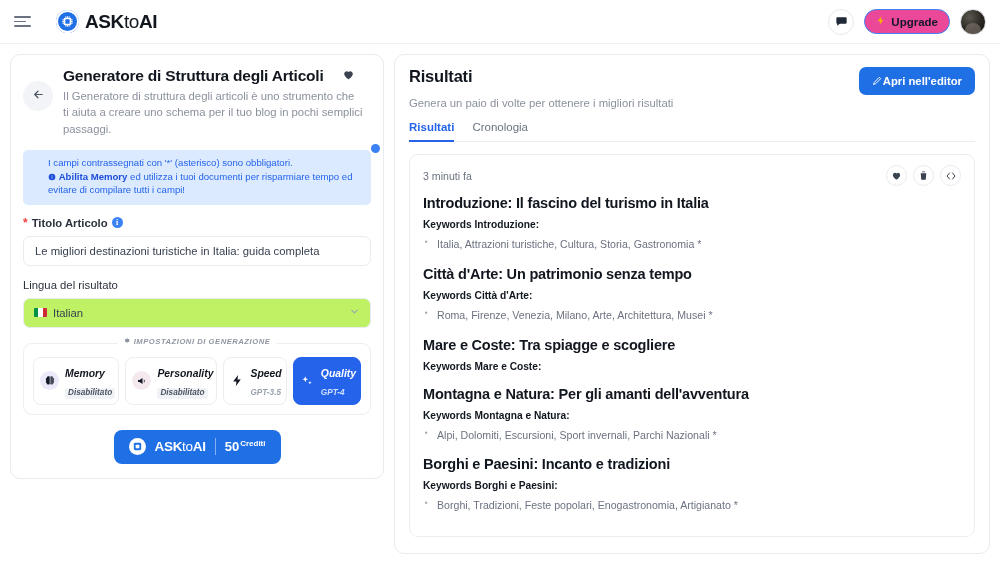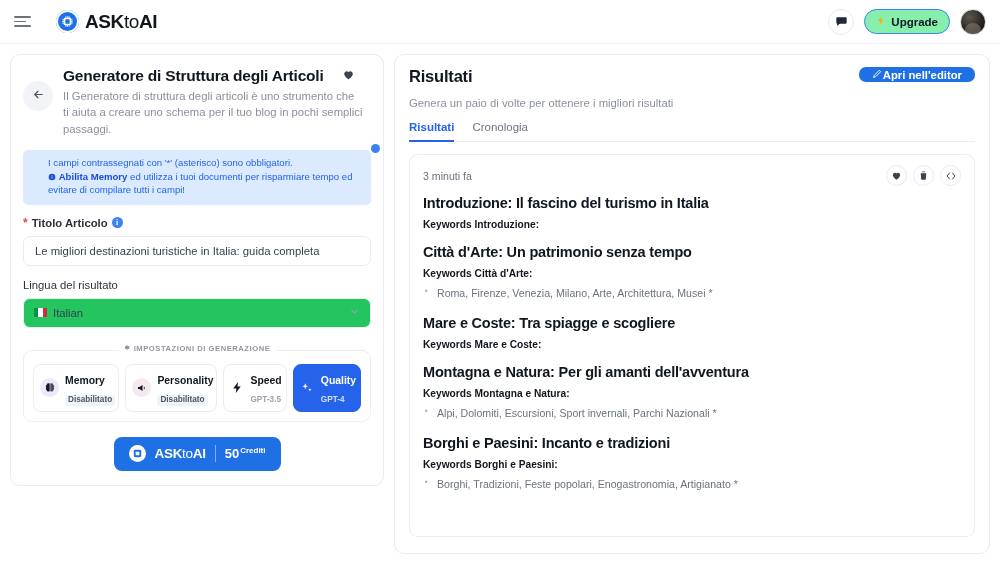--- a/index.html
+++ b/index.html
@@ -39,21 +39,21 @@
   .topbar-right { margin-left: auto; display: flex; align-items: center; gap: 10px; }
   .icon-circle {
     width: 26px; height: 26px; border-radius: 50%;
     border: 1px solid #e8eaef; background: #fff;
     display: flex; align-items: center; justify-content: center; cursor: pointer;
   }
   .upgrade-btn {
     display: flex; align-items: center; gap: 5px;
     height: 25px; padding: 0 11px;
     border: 1.3px solid #3b82f6; border-radius: 999px;
-    background: #86efac; cursor: pointer;
+    background: #ec4899; cursor: pointer;
     font-size: 11.5px; font-weight: 600; color: #111827;
   }
   .avatar {
     width: 26px; height: 26px; border-radius: 50%;
     background: radial-gradient(circle at 35% 30%, #5b5750 0%, #2a2722 55%, #14110e 100%);
     border: 1px solid #d9dbe0; position: relative; overflow: hidden; cursor: pointer;
   }
   .avatar::after {
     content: ""; position: absolute; left: 50%; top: 58%;
     width: 16px; height: 14px; transform: translateX(-50%);
@@ -103,29 +103,29 @@
   }
   .text-input {
     margin-top: 7px; width: 100%; height: 30px;
     border: 1px solid #e9ebf0; border-radius: 7px; background: #fff;
     padding: 0 11px; font-size: 11.3px; color: #374151;
     font-family: "Liberation Sans", sans-serif;
   }
   .sub-label { margin-top: 13px; font-size: 11.3px; font-weight: 400; color: #2c323d; }
   .select-box {
     margin-top: 7px; width: 100%; height: 30px;
-    border: 1px solid #e9ebf0; border-radius: 7px; background: #22c55e;
+    border: 1px solid #e9ebf0; border-radius: 7px; background: #bef264;
     display: flex; align-items: center; padding: 0 10px; cursor: pointer;
     font-size: 11.3px; color: #374151;
   }
   .flag { width: 13px; height: 9px; display: inline-flex; margin-right: 6px; border-radius: 1px; overflow: hidden; }
   .flag i { flex: 1; }
   .chev { margin-left: auto; color: #9ca3af; }
 
-  .settings-wrap { margin-top: 22px; position: relative; }
+  .settings-wrap { margin-top: 15px; position: relative; font-style: italic; }
   .settings-box { border: 1px solid #eceef2; border-radius: 9px; padding: 13px 9px 9px 9px; }
   .settings-cap {
     position: absolute; top: -6px; left: 50%; transform: translateX(-50%);
     background: #fff; padding: 0 6px; font-size: 7.6px; letter-spacing: .55px;
     color: #9096a1; font-weight: 600; display: flex; align-items: center; gap: 3px; white-space: nowrap;
   }
   .chips { display: flex; gap: 6px; }
   .chip {
     flex: 1 1 auto; border: 1px solid #ebedf1; border-radius: 8px; background: #fff;
     display: flex; align-items: center; gap: 6px; padding: 5px 6px; cursor: pointer; min-width: 0;
@@ -158,21 +158,21 @@
   .cta-credits { font-size: 13px; font-weight: 700; }
   .cta-credits sup { font-size: 8px; font-weight: 600; margin-left: 1px; }
 
   
   .res-card { padding: 12px 14px 16px 14px; height: 100%; display: flex; flex-direction: column; }
   .res-head { display: flex; align-items: flex-start; }
   .res-title { font-size: 16.5px; font-weight: 700; color: #11161f; letter-spacing: -0.2px; }
   .res-sub { margin-top: 11px; font-size: 11.3px; color: #8b919d; }
   .editor-btn {
     margin-left: auto; display: flex; align-items: center; 
-    background: #1f6fe5; border: none; border-radius: 7px; height: 15px; padding: 0 13px;
+    background: #1f6fe5; border: none; border-radius: 7px; height: 28px; padding: 0 13px;
     color: #fff; font-size: 11.3px; font-weight: 600; cursor: pointer;
   }
   .tabs { display: flex; gap: 18px; margin-top: 12px; border-bottom: 1px solid #ecedf1; }
   .tab { font-size: 11.5px; color: #6b7280; padding-bottom: 7px; cursor: pointer; }
   .tab.active { color: #2563eb; font-weight: 600; border-bottom: 2px solid #2563eb; margin-bottom: -1px; }
 
   .result-box {
     margin-top: 12px; border: 1px solid #eaecf0; border-radius: 9px;
     padding: 10px 13px 0 13px; flex: 1 1 auto; overflow: hidden; position: relative;
   }
@@ -424,20 +424,23 @@
                   <path d="M9 6l-5 6 5 6M15 6l5 6-5 6"></path>
                 </svg>
             </span>
           </span>
         </div>
 
         <div class="doc">
 
           <h3>Introduzione: Il fascino del turismo in Italia</h3>
           <div class="kw">Keywords Introduzione:</div>
+          <ul>
+              <li>Italia, Attrazioni turistiche, Cultura, Storia, Gastronomia *</li>
+            </ul>
 
           <h3>Città d'Arte: Un patrimonio senza tempo</h3>
           <div class="kw">Keywords Città d'Arte:</div>
           <ul>
               <li>Roma, Firenze, Venezia, Milano, Arte, Architettura, Musei *</li>
             </ul>
 
           <h3>Mare e Coste: Tra spiagge e scogliere</h3>
           <div class="kw">Keywords Mare e Coste:</div>
 

